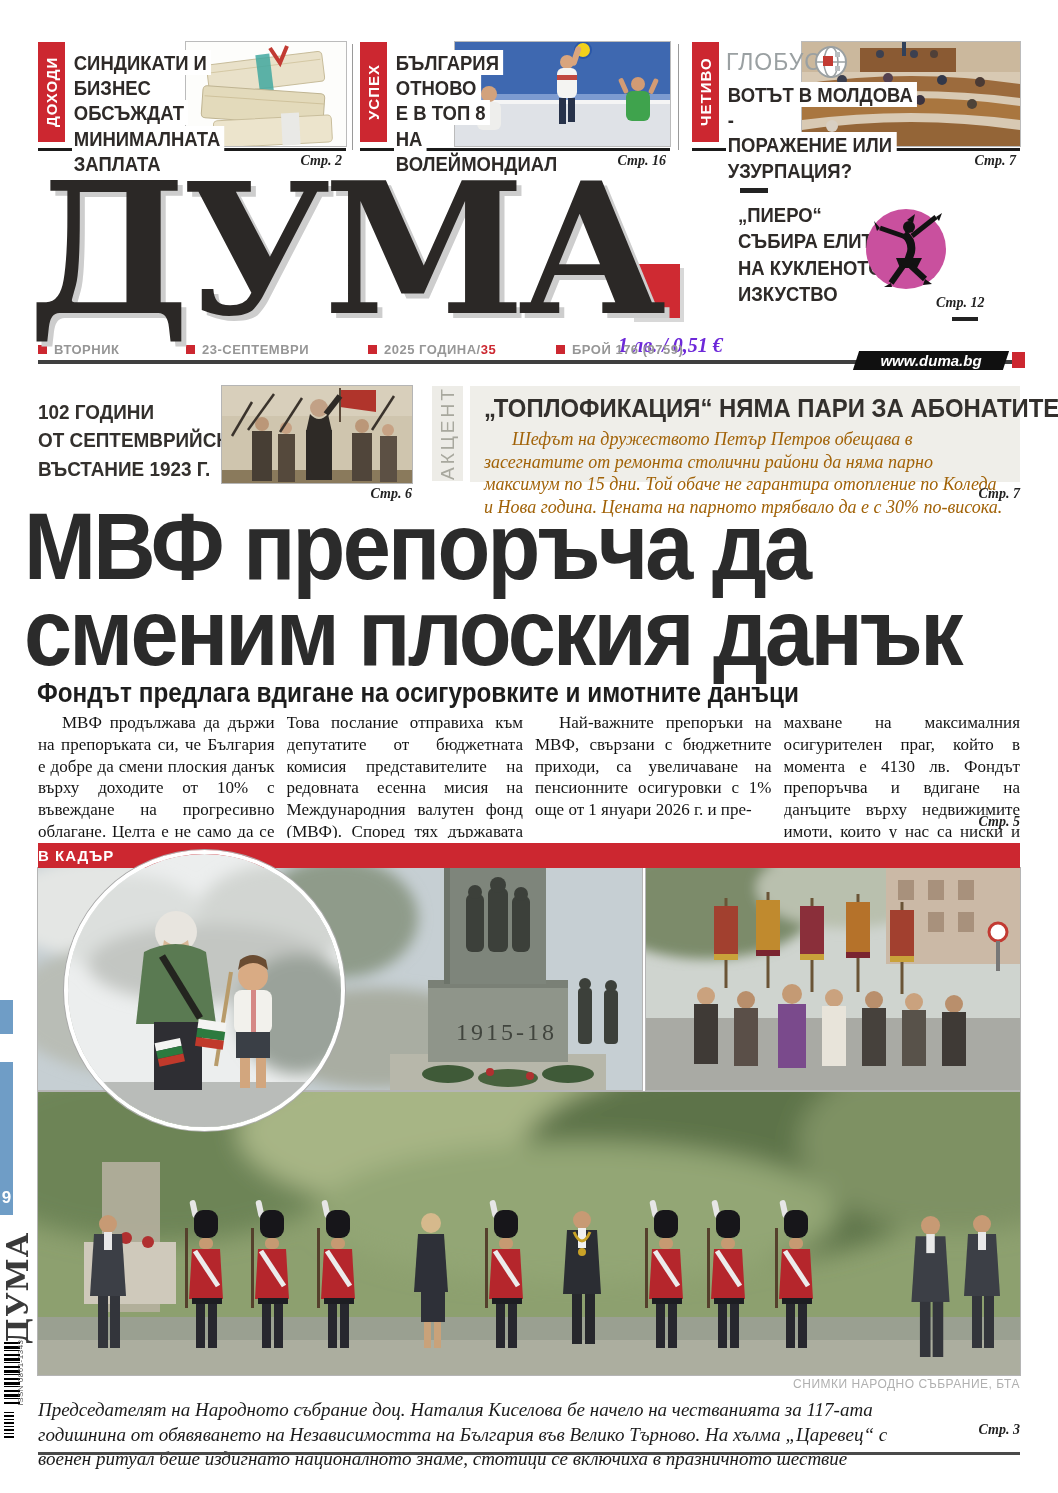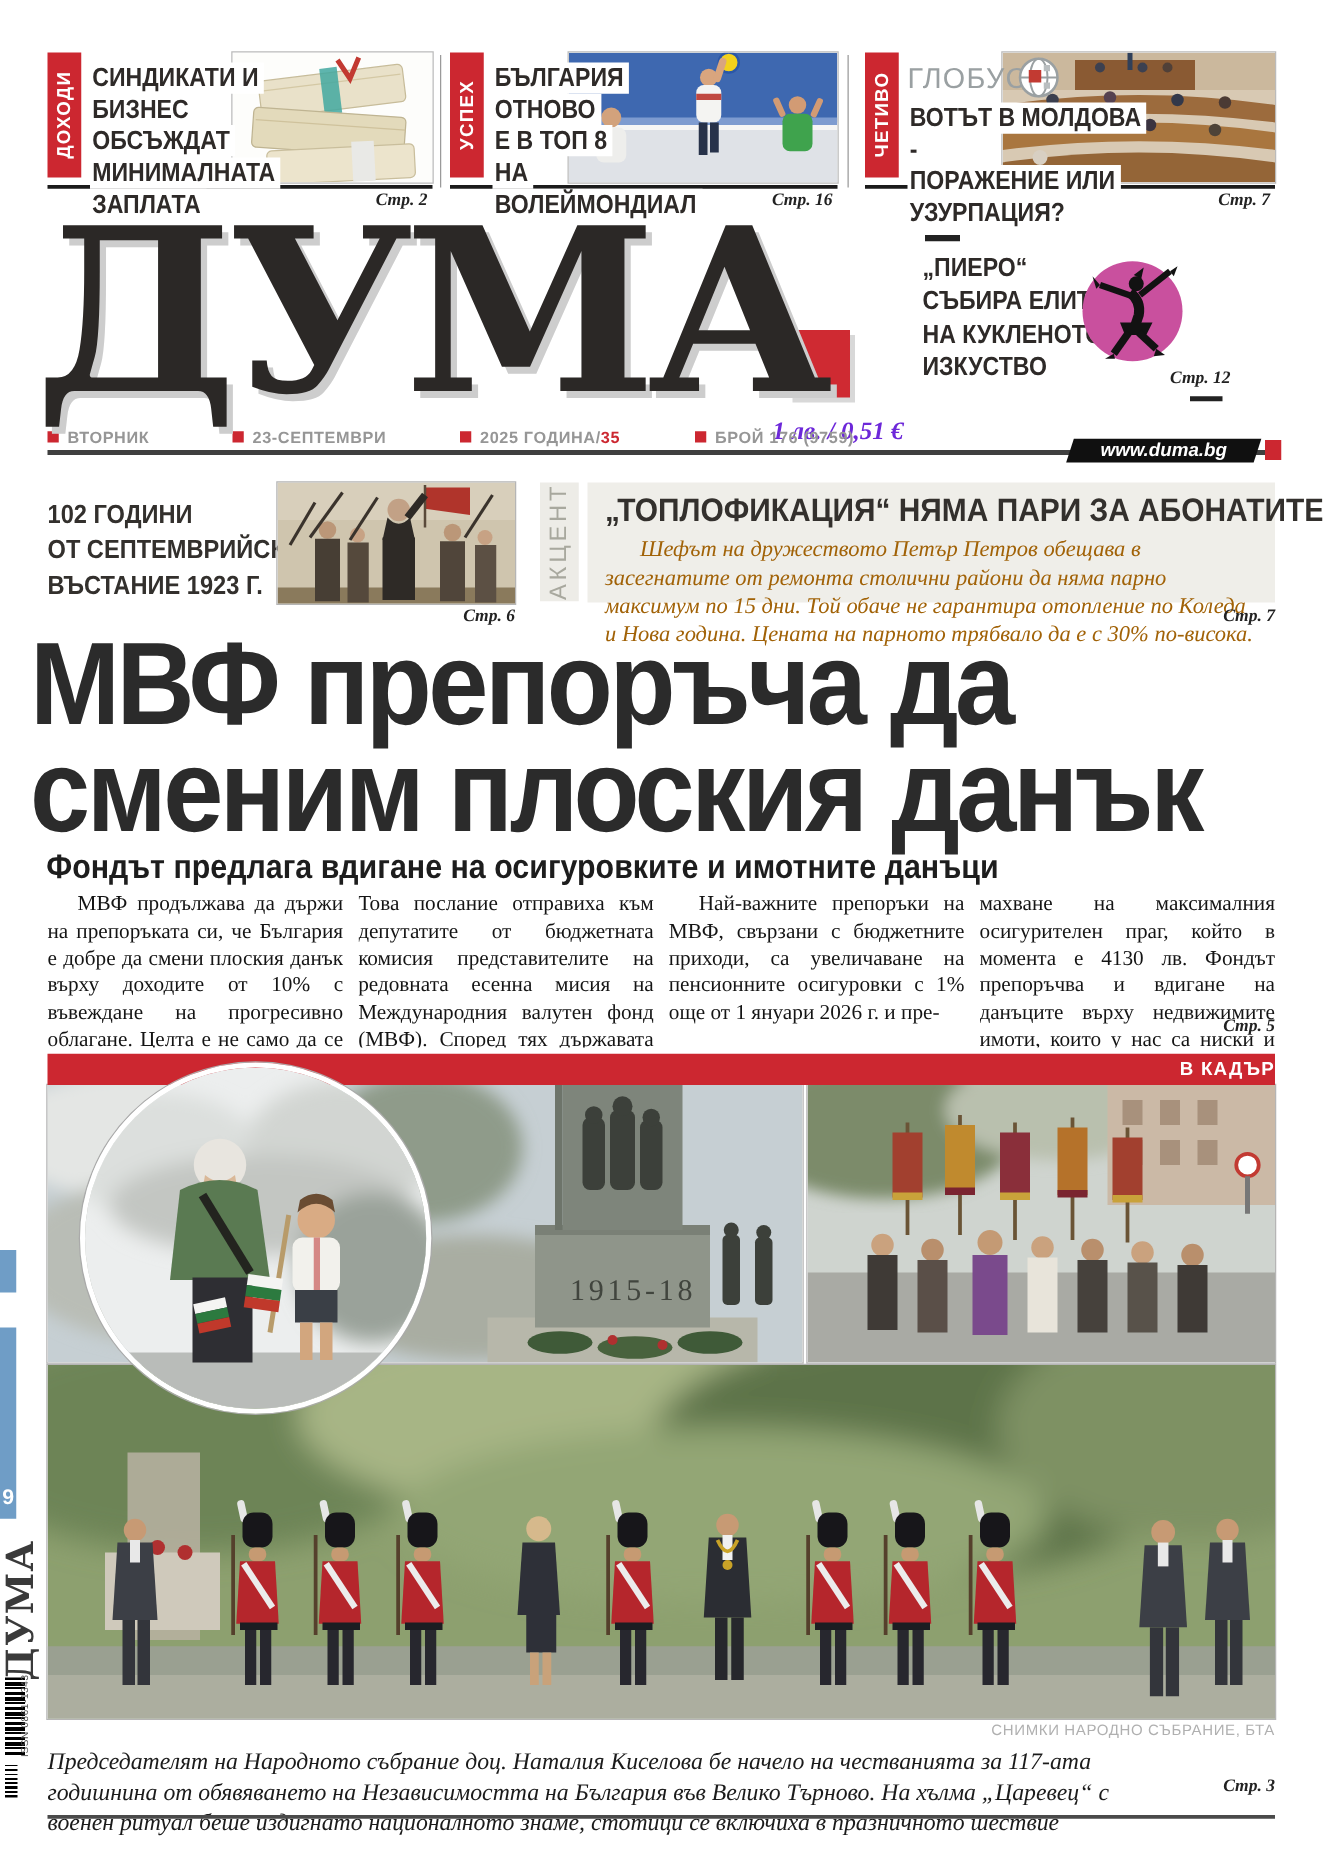--- a/index.html
+++ b/index.html
@@ -72,21 +72,21 @@
   .subhead{position:absolute;left:37px;top:678px;font-weight:bold;font-size:27px;white-space:nowrap;
       transform:scaleX(0.9);transform-origin:left top;color:#1d1d1d;}
   .bodycols{position:absolute;left:38px;top:712px;width:982px;height:126px;display:flex;gap:12px;}
   .col{flex:1;font-family:"Liberation Serif",serif;font-size:17px;line-height:1.28;text-align:justify;
       color:#141414;overflow:hidden;}
   .col p{margin:0;}
   .col p.ind{text-indent:24px;}
   .lead-page{position:absolute;left:940px;top:814px;width:80px;text-align:right;}
   
   .kadar-bar{position:absolute;left:38px;top:843px;width:982px;height:25px;background:#cc2730;z-index:2;
-      color:#fff;font-weight:bold;font-size:15px;letter-spacing:1px;text-align:right;line-height:25px;}
+      color:#fff;font-weight:bold;font-size:15px;letter-spacing:1px;text-align:left;line-height:25px;}
   .photo{position:absolute;outline:1px solid #b5b5b5;overflow:hidden;z-index:1;}
   .circle-photo{position:absolute;left:64px;top:850px;width:273px;height:273px;border-radius:50%;
       overflow:hidden;border:4px solid #fff;box-shadow:0 0 0 1px #aaa;z-index:5;}
   .credit{position:absolute;left:690px;top:1377px;width:330px;text-align:right;font-size:12px;
       letter-spacing:0.5px;color:#b0b0b0;}
   .caption{position:absolute;left:38px;top:1398px;width:900px;font-family:"Liberation Serif",serif;
       font-style:italic;font-size:19px;line-height:1.3;color:#1b1b1b;}
   .caption-page{position:absolute;left:945px;top:1422px;width:75px;text-align:right;}
   .bottomrule{position:absolute;left:38px;top:1452px;width:982px;height:3px;background:#4a4a4a;}
   

